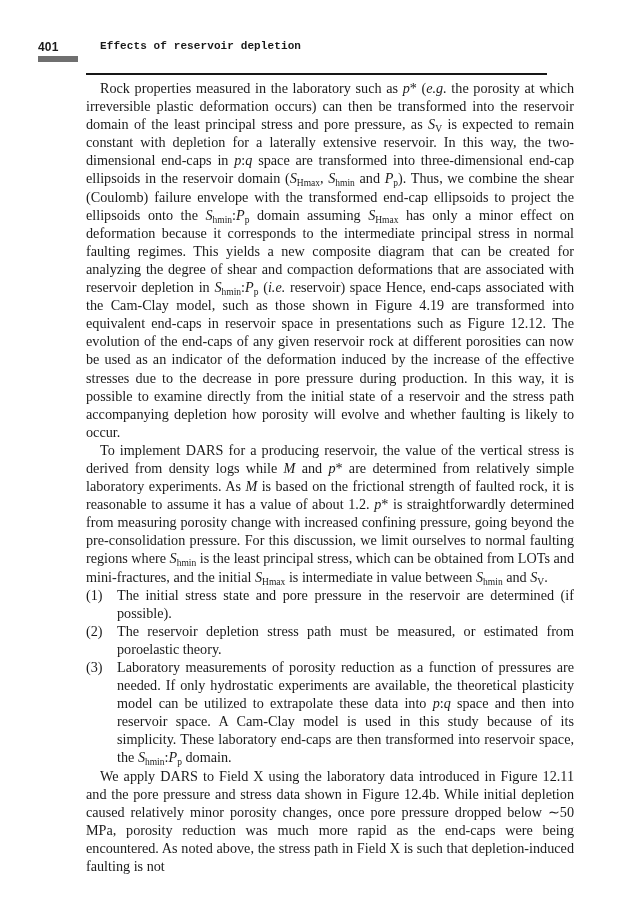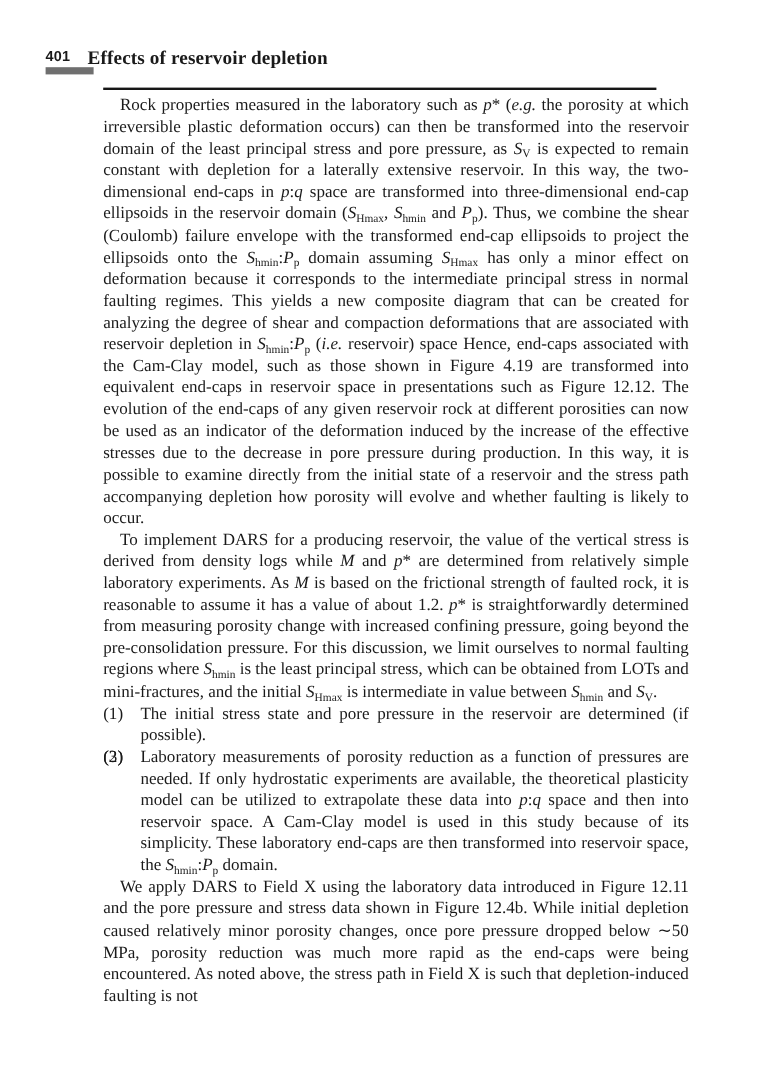--- a/index.html
+++ b/index.html
@@ -24,25 +24,25 @@
   .pagenum-bar {
     position: absolute;
     left: 38px;
     top: 56px;
     width: 40px;
     height: 6px;
     background: #6f6f6f;
   }
   .running-head {
     position: absolute;
-    left: 73px;
+    left: 100px;
     top: 40px;
-    font-family: Liberation Serif, serif;
+    font-family: Liberation Mono, monospace;
     font-weight: bold;
-    font-size: 16px;
+    font-size: 11px;
     letter-spacing: 0.1px;
   }
   .header-rule {
     position: absolute;
     left: 86px;
     top: 73px;
     width: 461px;
     height: 2px;
     background: #161616;
   }
@@ -79,17 +79,17 @@
     <span class="page-number">401</span>
     <div class="pagenum-bar" style="background: rgb(111, 111, 111);"></div>
     <span class="running-head">Effects of reservoir depletion</span>
     <div class="header-rule" style="background: rgb(22, 22, 22);"></div>
   </header>
 
   <main class="body-text">
       <p class="para indent"><span>Rock properties measured in the laboratory such as </span><i>p</i><span>* (</span><i>e.g.</i><span> the porosity at which irreversible plastic deformation occurs) can then be transformed into the reservoir domain of the least principal stress and pore pressure, as </span><i>S</i><sub>V</sub><span> is expected to remain constant with depletion for a laterally extensive reservoir. In this way, the two-dimensional end-caps in </span><i>p</i><span>:</span><i>q</i><span> space are transformed into three-dimensional end-cap ellipsoids in the reservoir domain (</span><i>S</i><sub>Hmax</sub><span>, </span><i>S</i><sub>hmin</sub><span> and </span><i>P</i><sub>p</sub><span>). Thus, we combine the shear (Coulomb) failure envelope with the transformed end-cap ellipsoids to project the ellipsoids onto the </span><i>S</i><sub>hmin</sub><span>:</span><i>P</i><sub>p</sub><span> domain assuming </span><i>S</i><sub>Hmax</sub><span> has only a minor effect on deformation because it corresponds to the intermediate principal stress in normal faulting regimes. This yields a new composite diagram that can be created for analyzing the degree of shear and compaction deformations that are associated with reservoir depletion in </span><i>S</i><sub>hmin</sub><span>:</span><i>P</i><sub>p</sub><span> (</span><i>i.e.</i><span> reservoir) space Hence, end-caps associated with the Cam-Clay model, such as those shown in Figure 4.19 are transformed into equivalent end-caps in reservoir space in presentations such as Figure 12.12. The evolution of the end-caps of any given reservoir rock at different porosities can now be used as an indicator of the deformation induced by the increase of the effective stresses due to the decrease in pore pressure during production. In this way, it is possible to examine directly from the initial state of a reservoir and the stress path accompanying depletion how porosity will evolve and whether faulting is likely to occur.</span></p>
       <p class="para indent"><span>To implement DARS for a producing reservoir, the value of the vertical stress is derived from density logs while </span><i>M</i><span> and </span><i>p</i><span>* are determined from relatively simple laboratory experiments. As </span><i>M</i><span> is based on the frictional strength of faulted rock, it is reasonable to assume it has a value of about 1.2. </span><i>p</i><span>* is straightforwardly determined from measuring porosity change with increased confining pressure, going beyond the pre-consolidation pressure. For this discussion, we limit ourselves to normal faulting regions where </span><i>S</i><sub>hmin</sub><span> is the least principal stress, which can be obtained from LOTs and mini-fractures, and the initial </span><i>S</i><sub>Hmax</sub><span> is intermediate in value between </span><i>S</i><sub>hmin</sub><span> and </span><i>S</i><sub>V</sub><span>.</span></p>
       <div class="li"><span class="marker">(1)</span><span><span>The initial stress state and pore pressure in the reservoir are determined (if possible).</span></span></div>
-      <div class="li"><span class="marker">(2)</span></div>
+      <div class="li"><span class="marker">(2)</span><span><span>The reservoir depletion stress path must be measured, or estimated from poroelastic theory.</span></span></div>
       <div class="li"><span class="marker">(3)</span><span><span>Laboratory measurements of porosity reduction as a function of pressures are needed. If only hydrostatic experiments are available, the theoretical plasticity model can be utilized to extrapolate these data into </span><i>p</i><span>:</span><i>q</i><span> space and then into reservoir space. A Cam-Clay model is used in this study because of its simplicity. These laboratory end-caps are then transformed into reservoir space, the </span><i>S</i><sub>hmin</sub><span>:</span><i>P</i><sub>p</sub><span> domain.</span></span></div>
       <p class="para indent"><span>We apply DARS to Field X using the laboratory data introduced in Figure 12.11 and the pore pressure and stress data shown in Figure 12.4b. While initial depletion caused relatively minor porosity changes, once pore pressure dropped below ∼50 MPa, porosity reduction was much more rapid as the end-caps were being encountered. As noted above, the stress path in Field X is such that depletion-induced faulting is not</span></p>
     </main>
 </div>
 
 </body></html>

